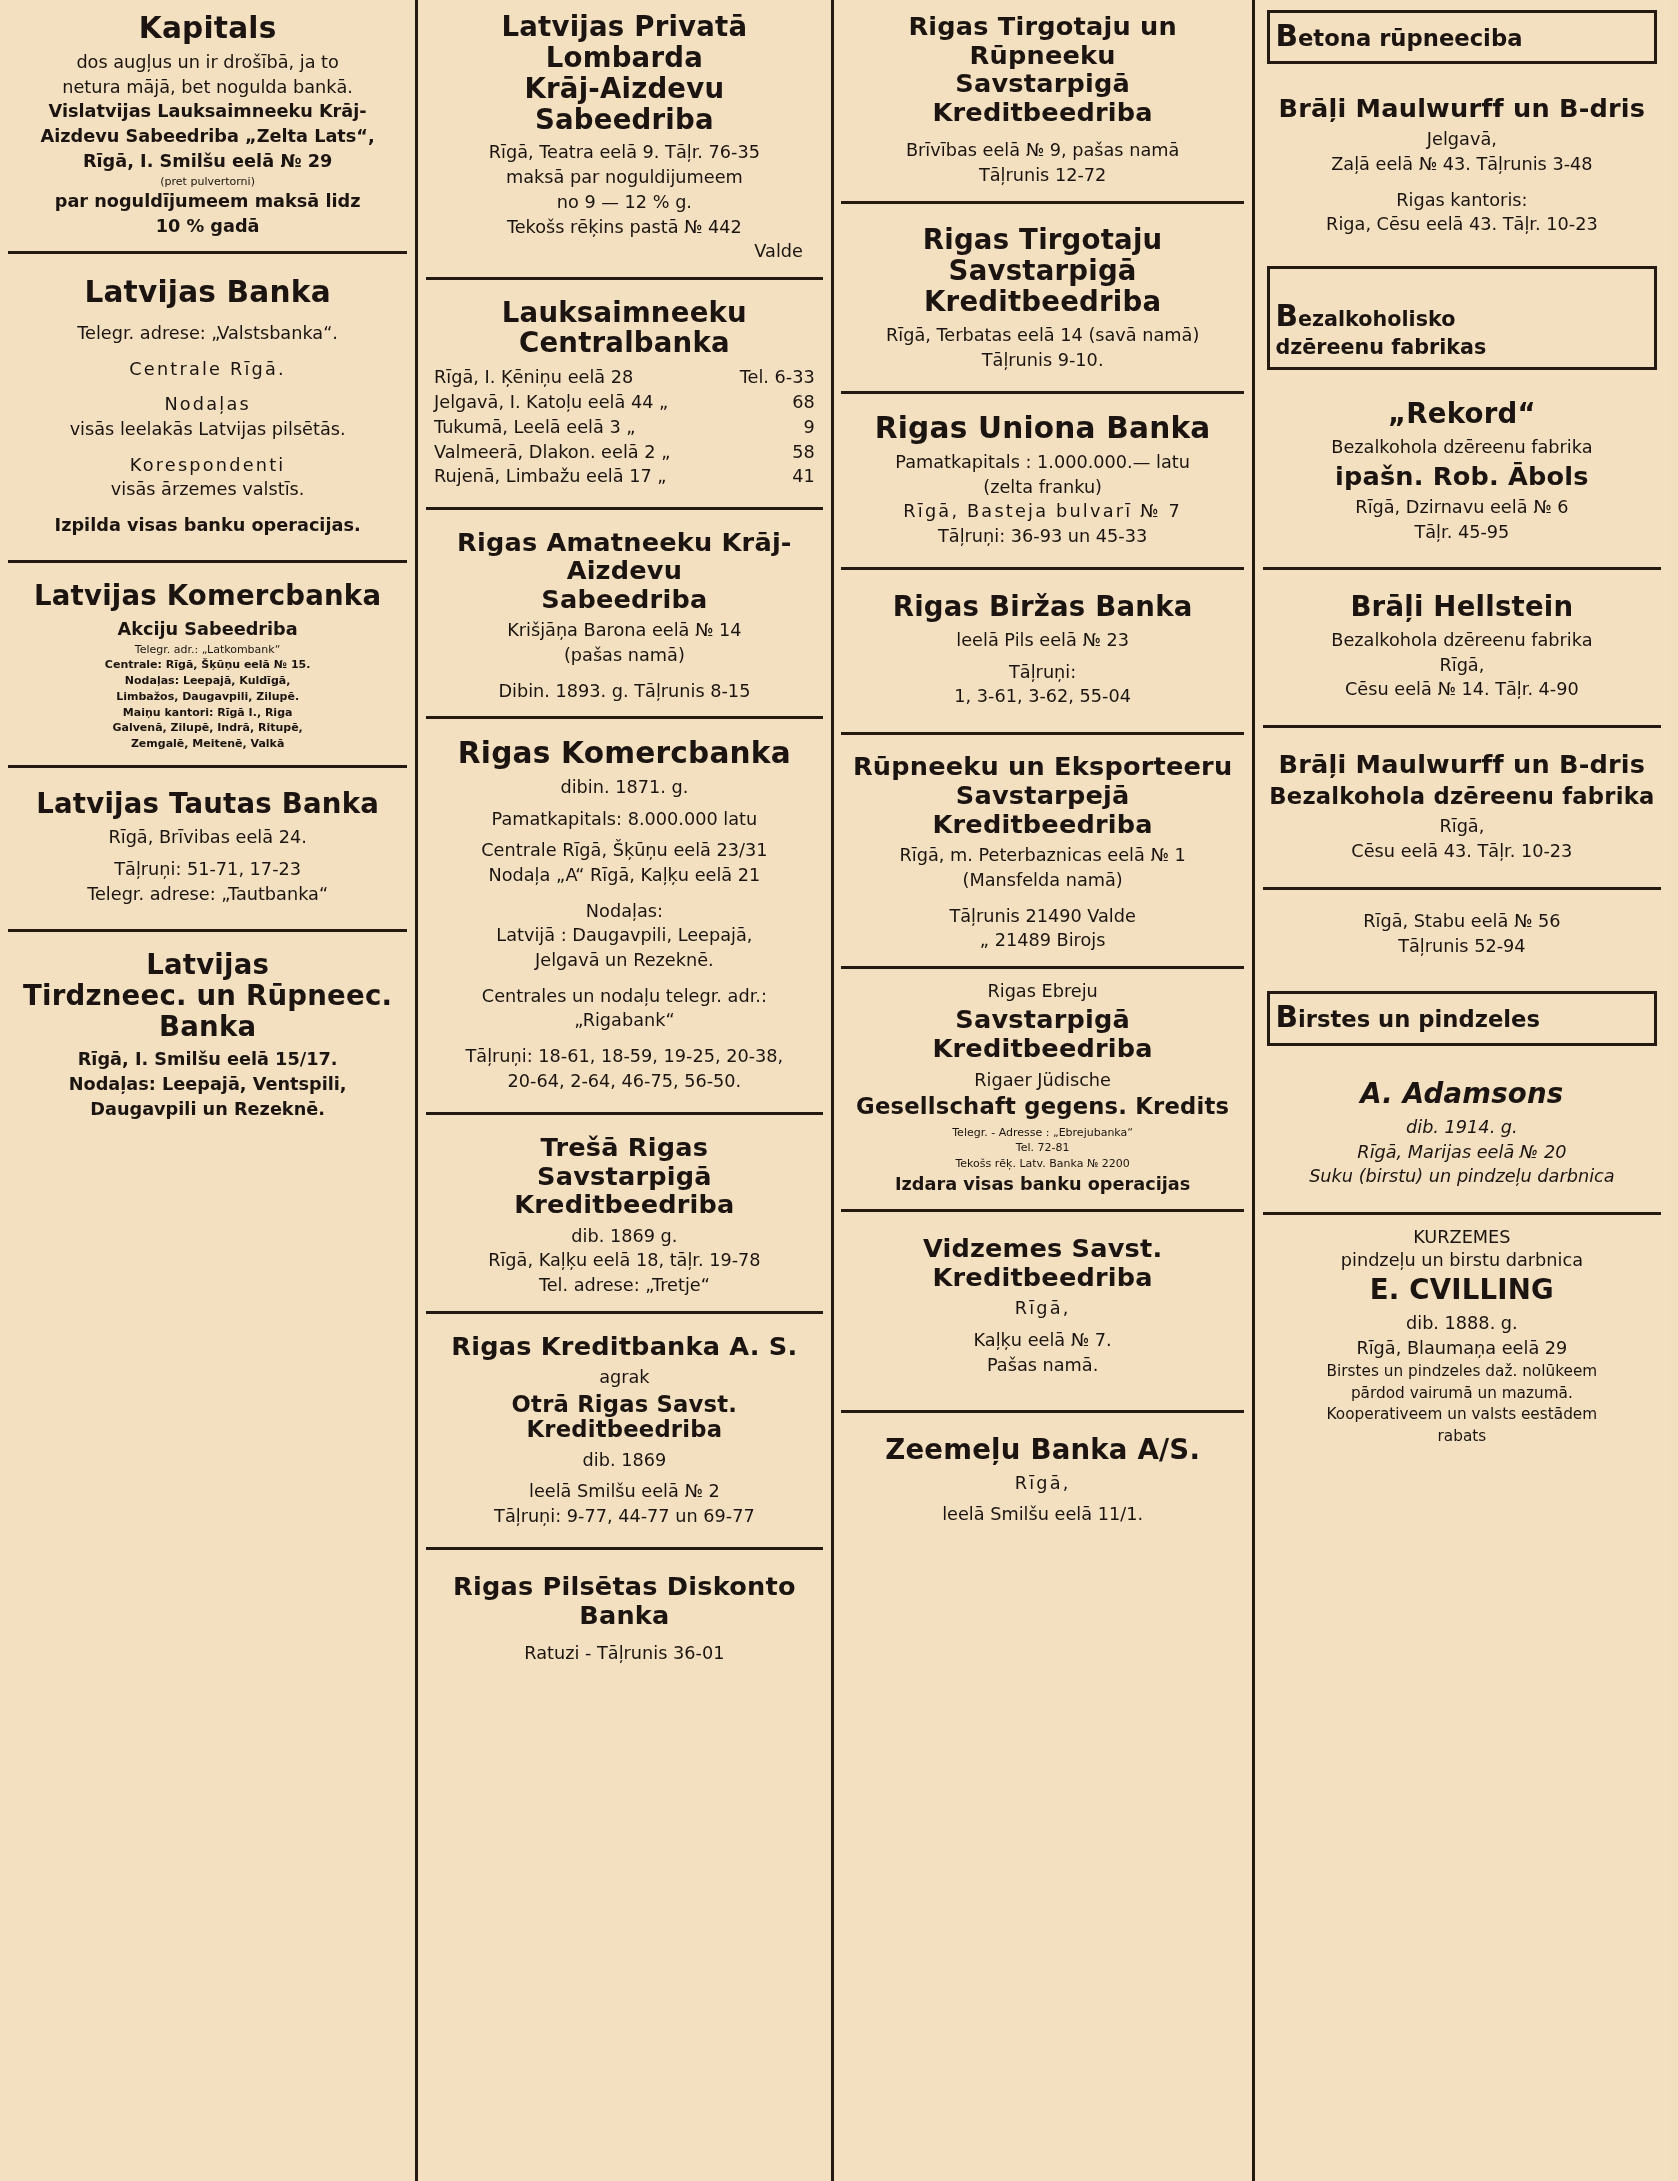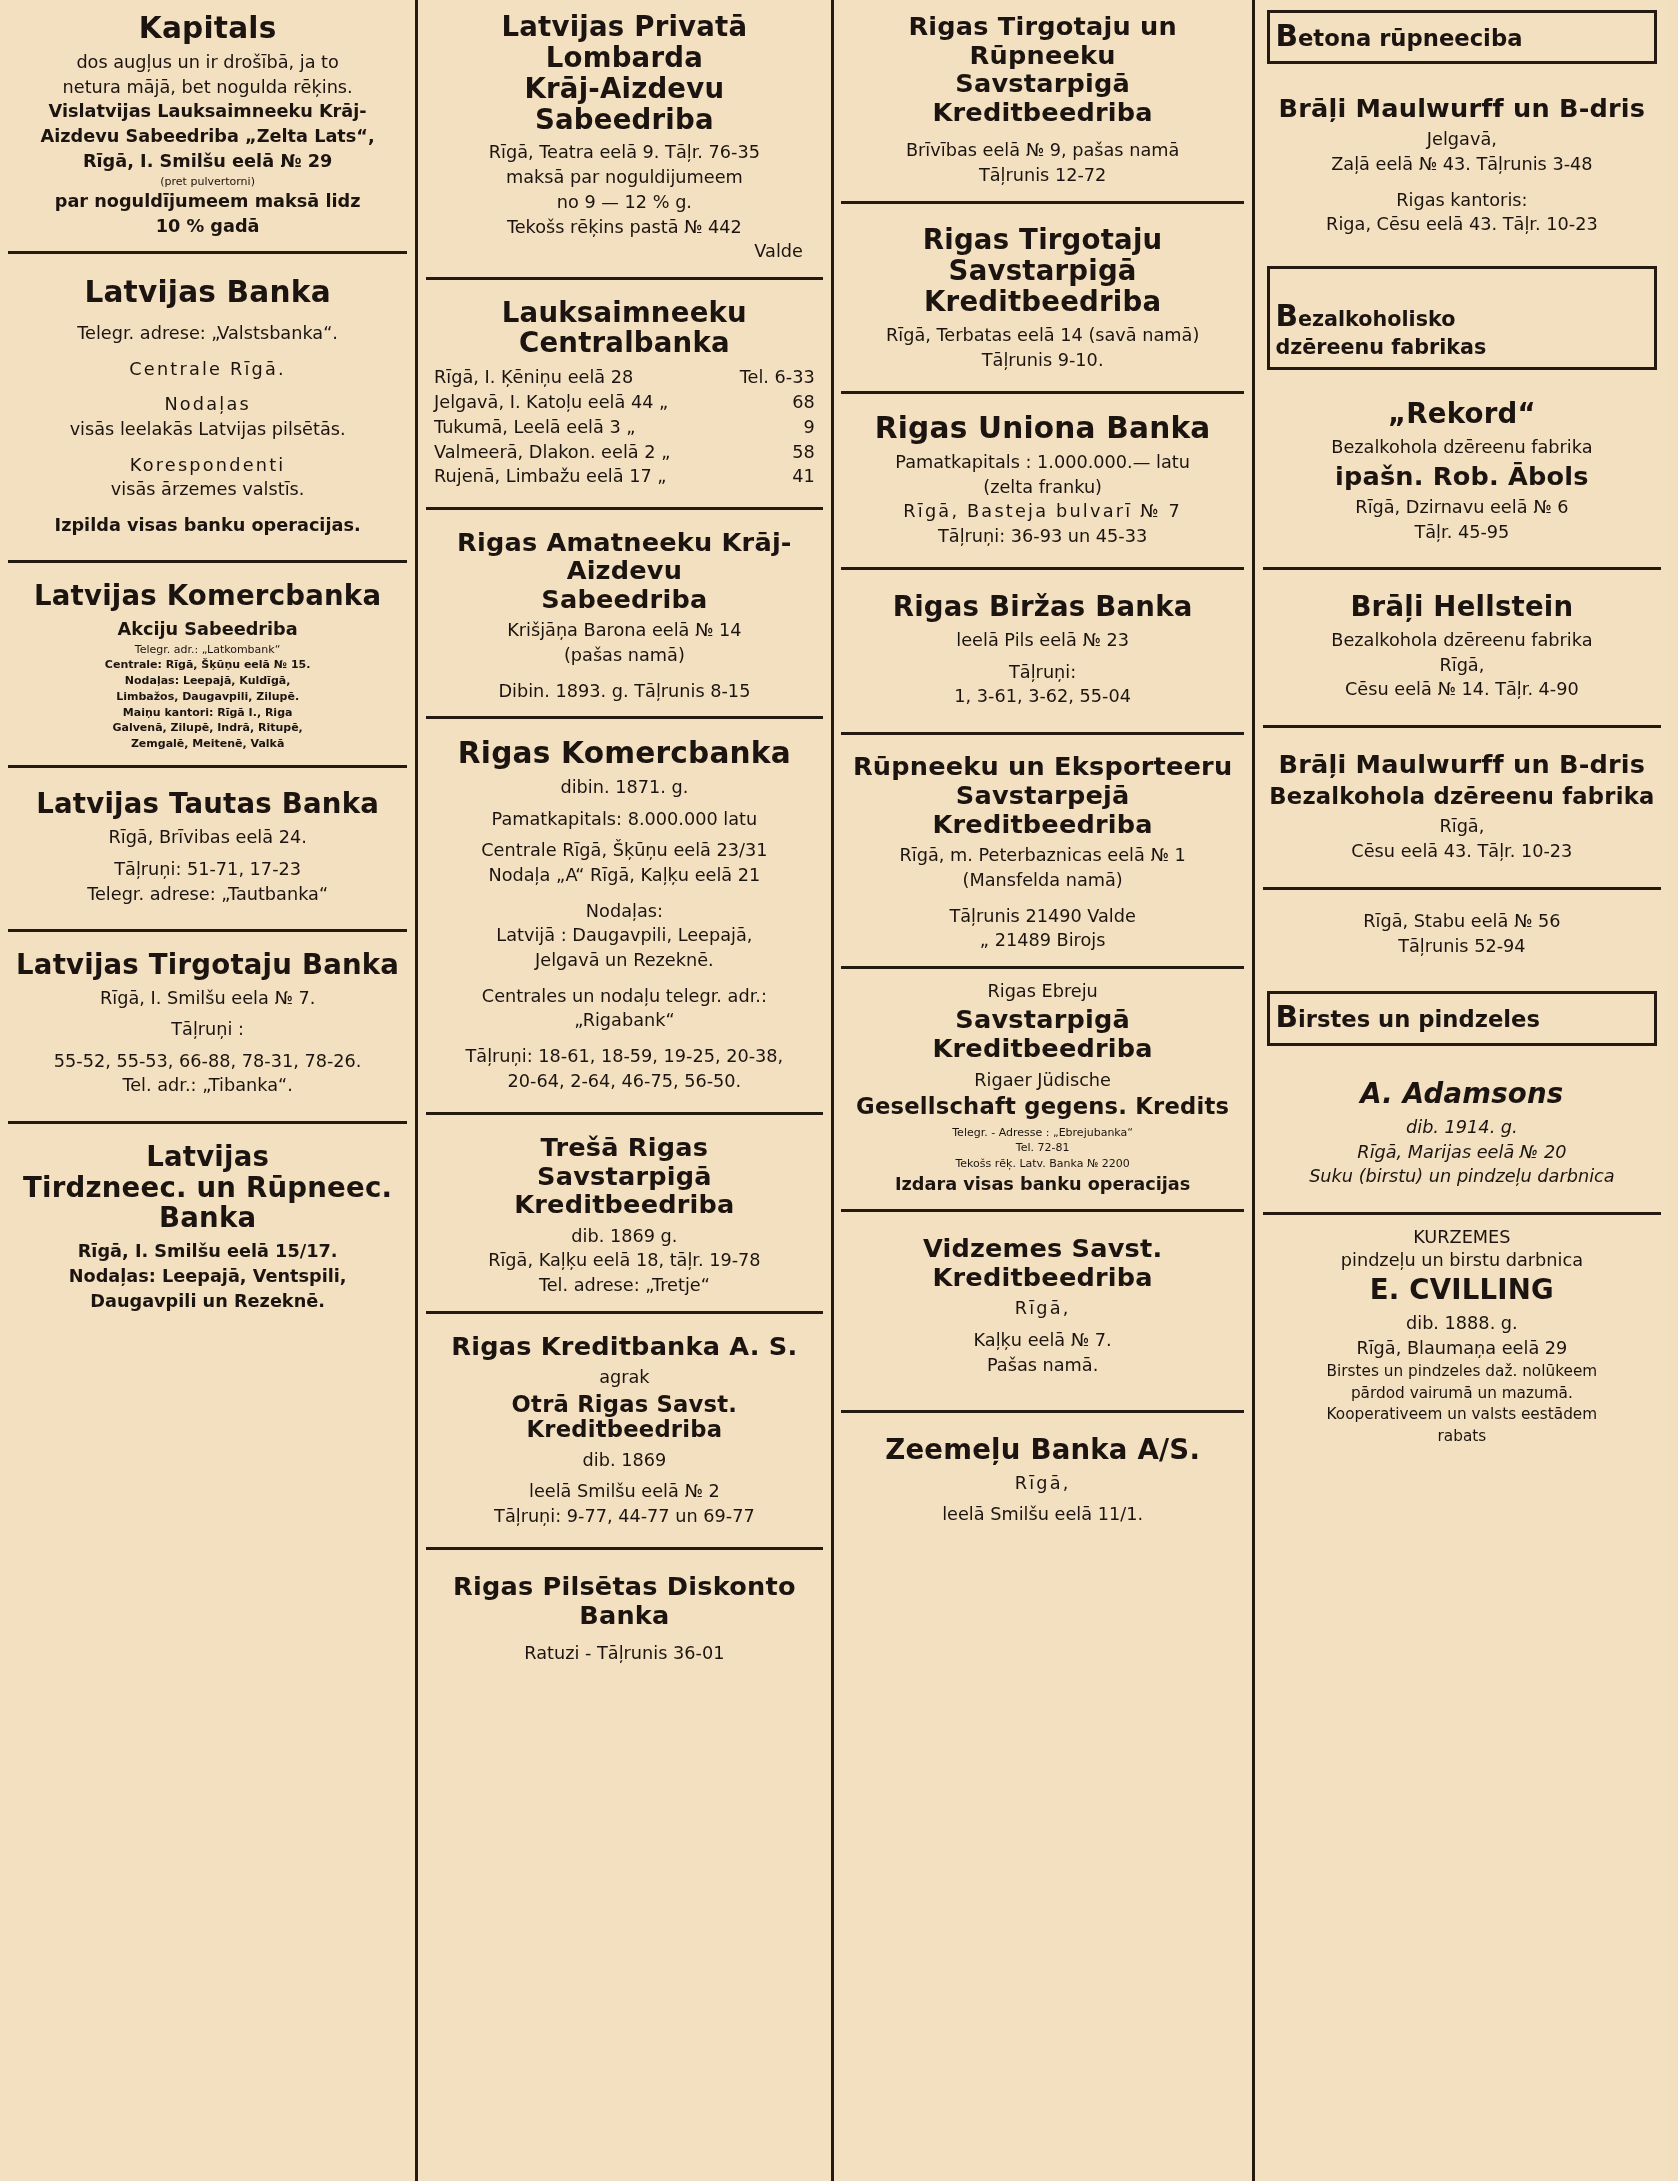--- a/index.html
+++ b/index.html
@@ -99,21 +99,21 @@
 </head>
 <body>
 
 <div class="page">
 
   <div class="col c1">
 
     <div class="block">
       <div class="title t28">Kapitals</div>
       <div class="line">dos augļus un ir drošībā, ja to</div>
-      <div class="line">netura mājā, bet nogulda rēķins.</div>
+      <div class="line">netura mājā, bet nogulda bankā.</div>
       <div class="line b">Vislatvijas Lauksaimneeku Krāj-</div>
       <div class="line b">Aizdevu Sabeedriba „Zelta Lats“,</div>
       <div class="line b">Rīgā, I. Smilšu eelā № 29</div>
       <div class="line sm">(pret pulvertorni)</div>
       <div class="line b">par noguldījumeem maksā  lidz</div>
       <div class="line b">10 % gadā</div>
     </div>
 
     <div class="block">
       <div class="gap"></div>
@@ -149,31 +149,20 @@
     <div class="block">
       <div class="gap"></div>
       <div class="title t26">Latvijas  Tautas  Banka</div>
       <div class="line">Rīgā,  Brīvibas  eelā  24.</div>
       <div class="gap-sm"></div>
       <div class="line">Tāļruņi: 51-71, 17-23</div>
       <div class="line">Telegr. adrese: „Tautbanka“</div>
       <div class="gap"></div>
     </div>
 
-    <div class="block">
-      <div class="gap-sm"></div>
-      <div class="title t26">Latvijas  Tirgotaju  Banka</div>
-      <div class="line">Rīgā, I. Smilšu  eela  № 7.</div>
-      <div class="gap-sm"></div>
-      <div class="line">Tāļruņi :</div>
-      <div class="gap-sm"></div>
-      <div class="line">55-52, 55-53, 66-88, 78-31, 78-26.</div>
-      <div class="line">Tel. adr.: „Tibanka“.</div>
-      <div class="gap"></div>
-    </div>
 
     <div class="block">
       <div class="gap-sm"></div>
       <div class="title t26" style="white-space:pre-line">Latvijas
 Tirdzneec. un Rūpneec. Banka</div>
       <div class="line b">Rīgā, I. Smilšu eelā 15/17.</div>
       <div class="line b">Nodaļas:  Leepajā, Ventspili,</div>
       <div class="line b">Daugavpili un Rezeknē.</div>
     </div>
 

